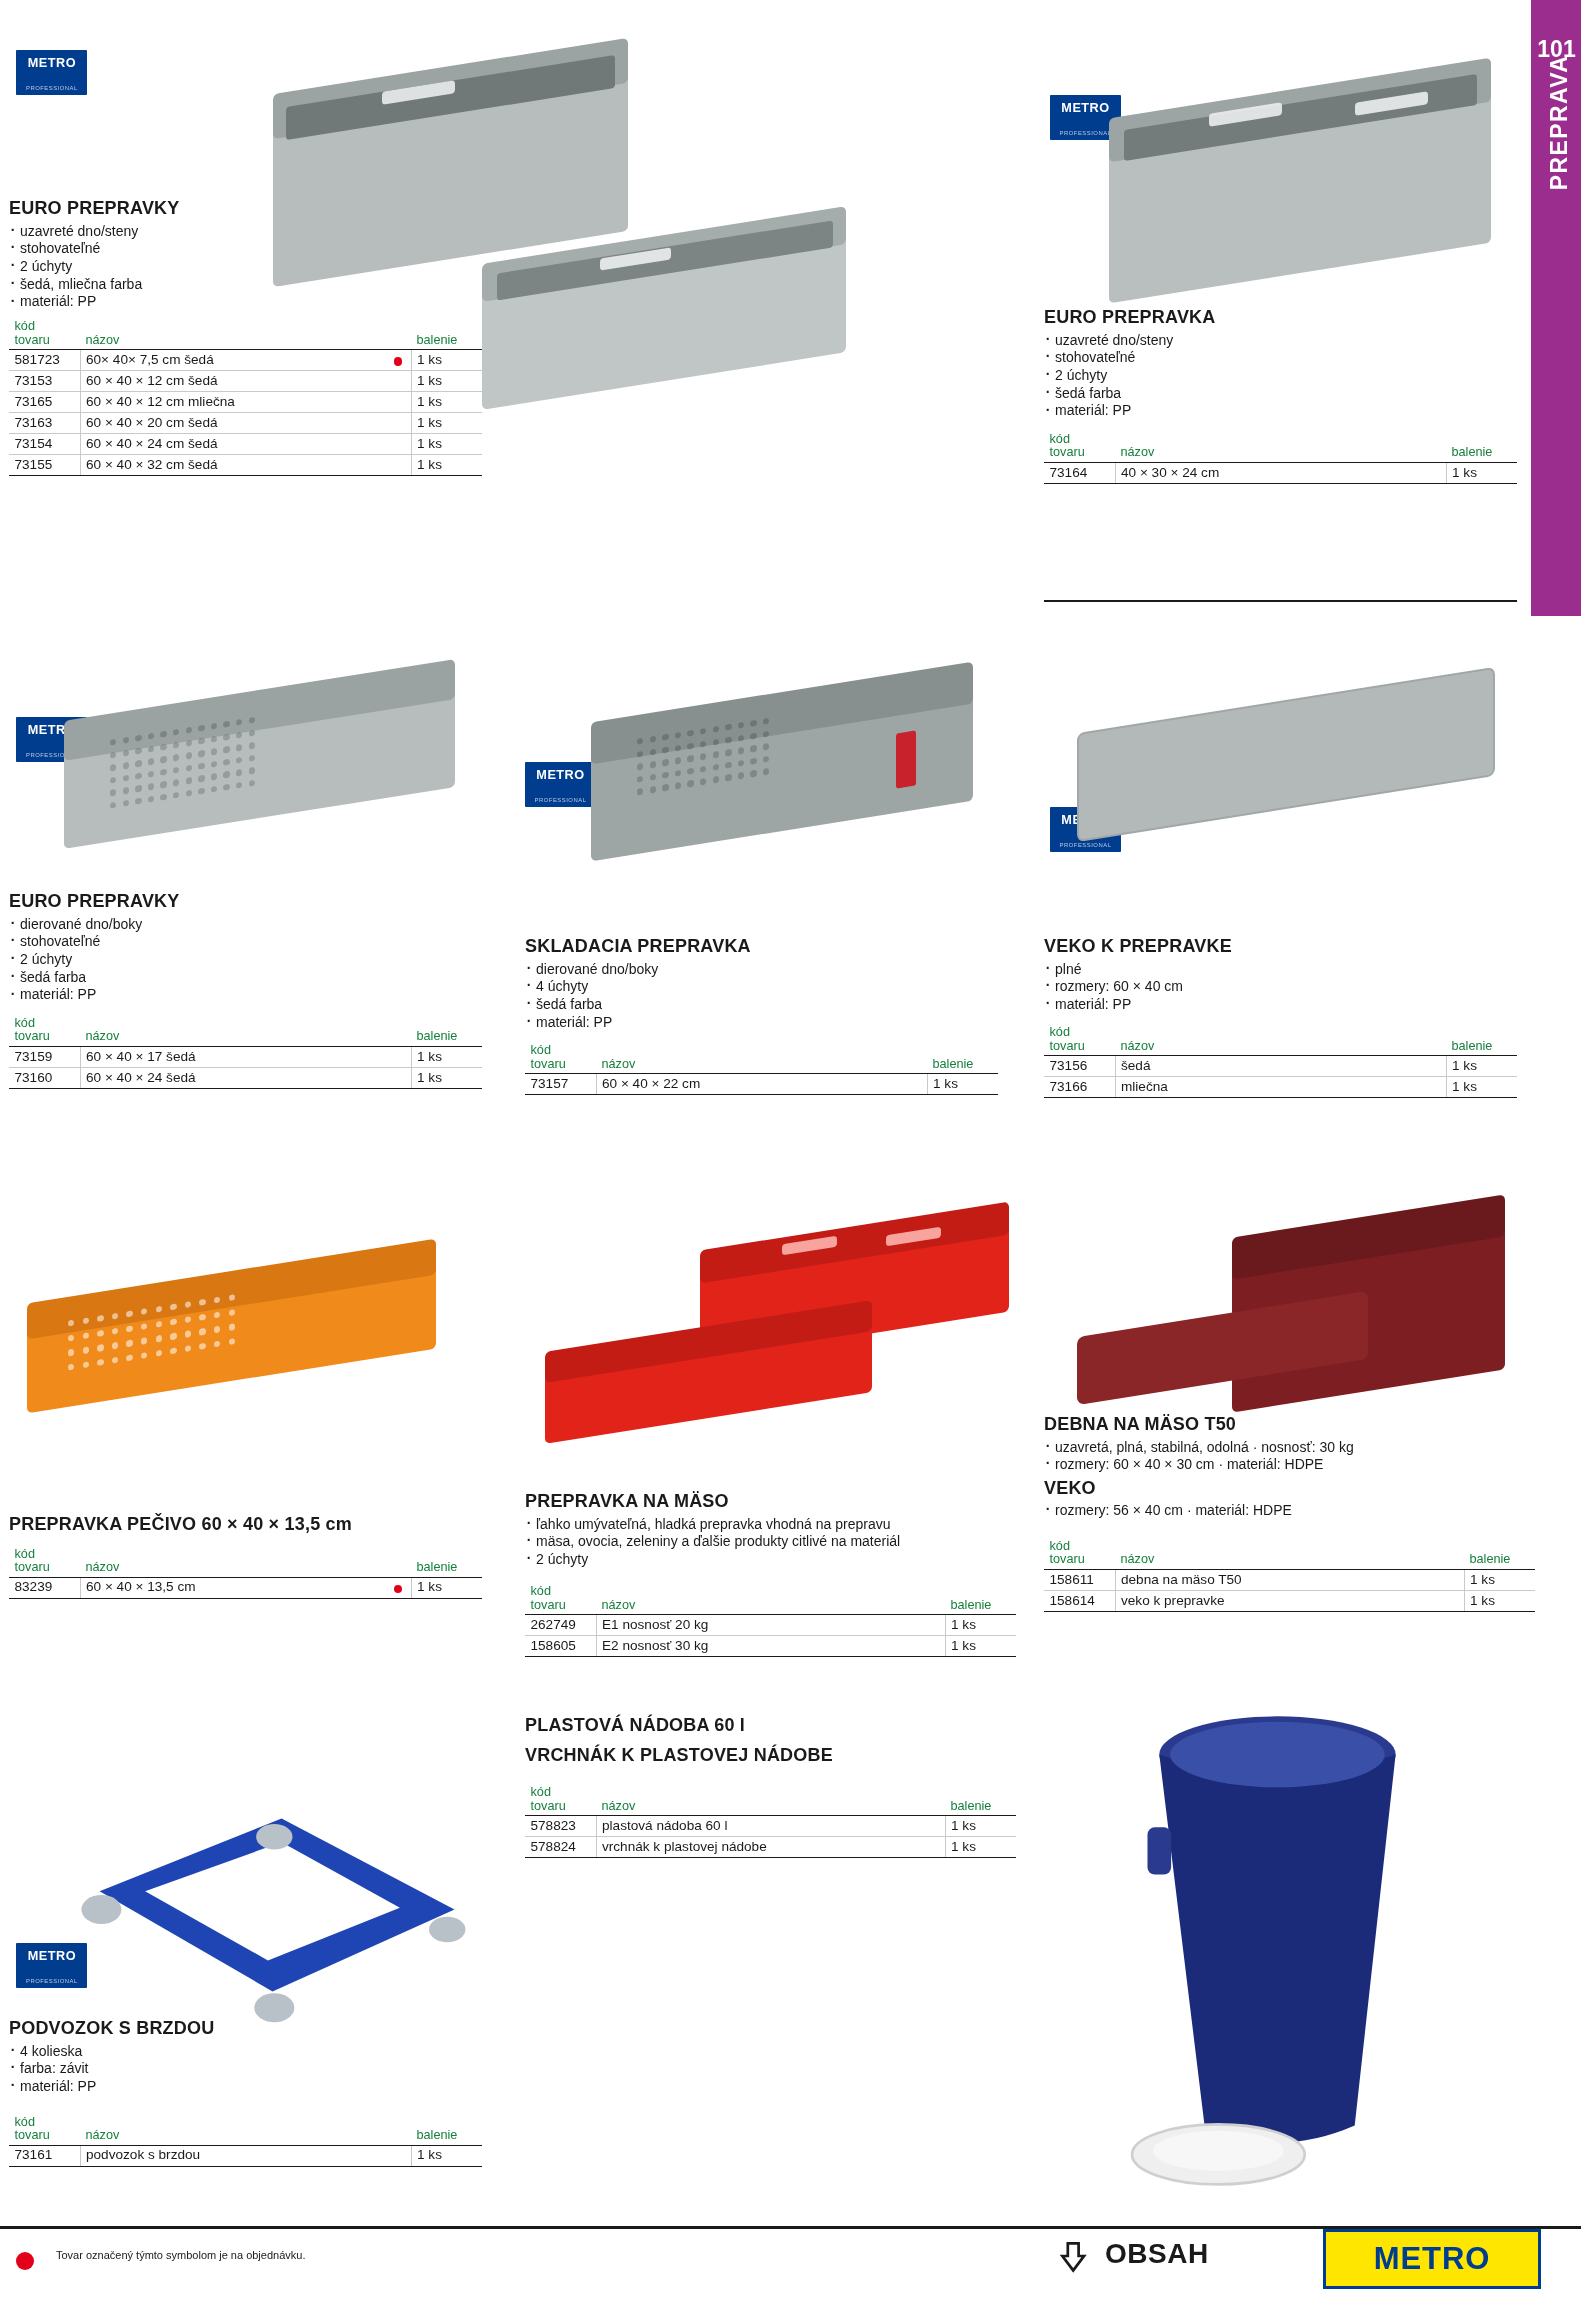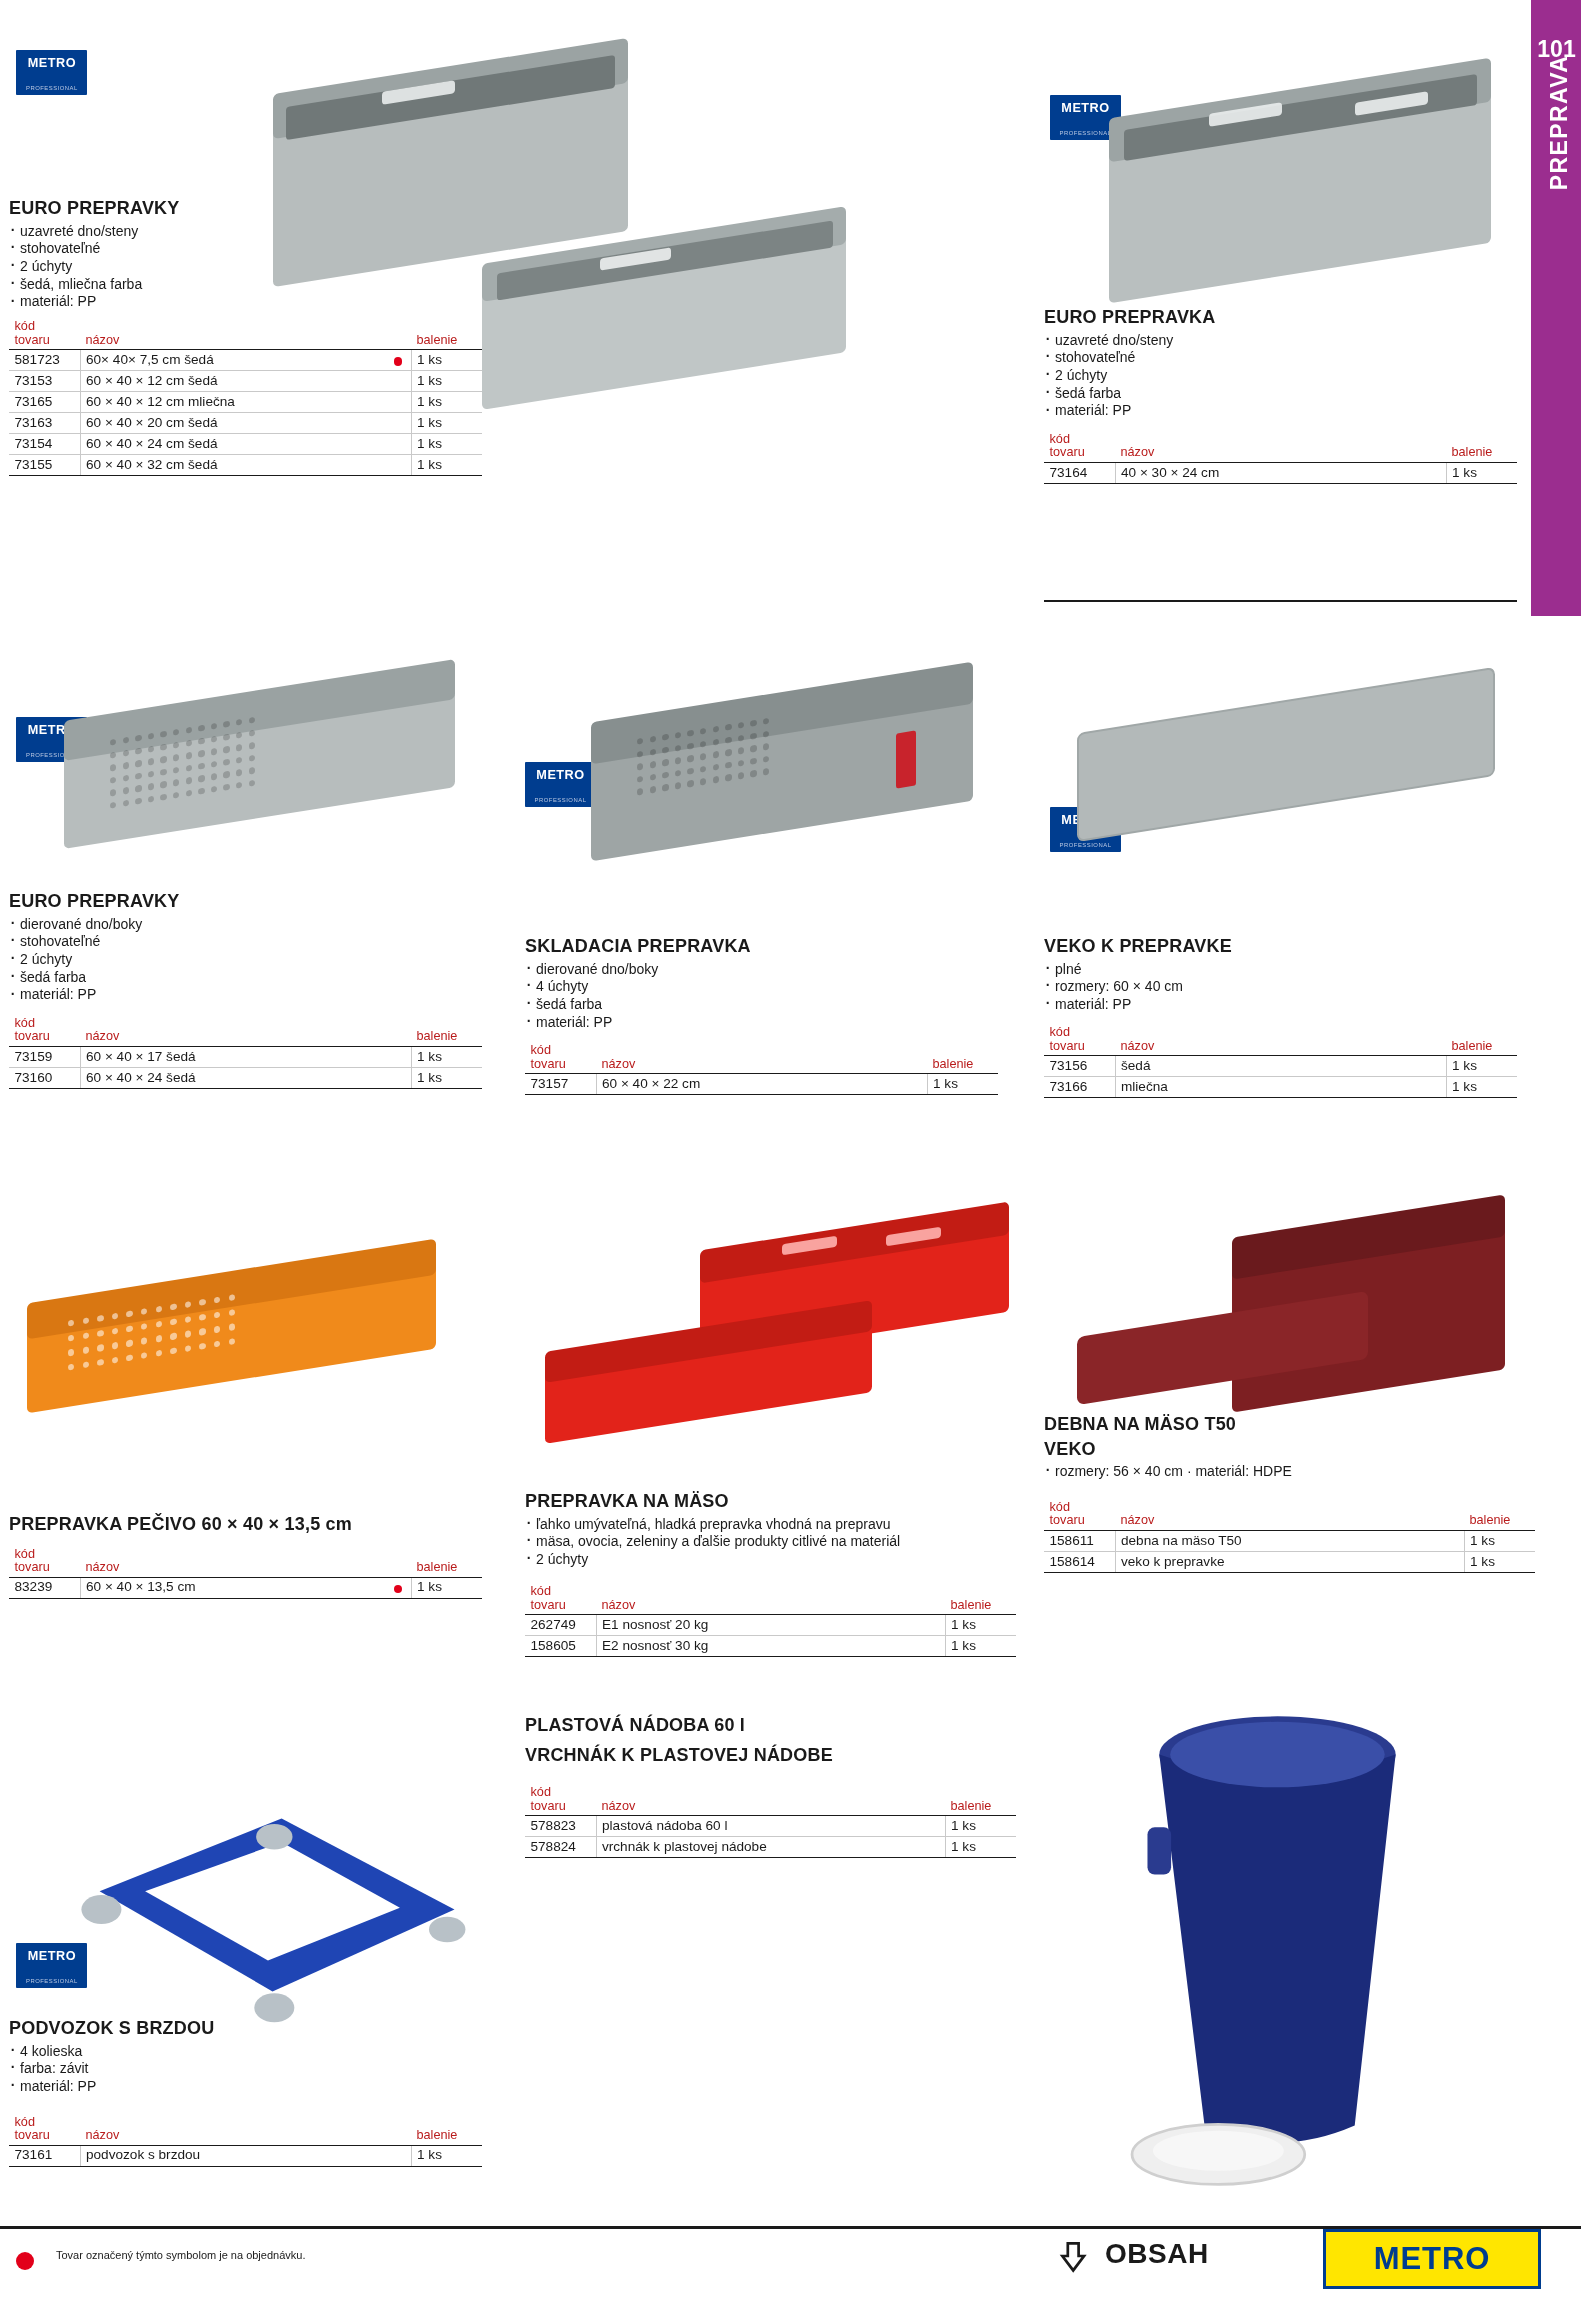--- a/index.html
+++ b/index.html
@@ -84,21 +84,21 @@
   }
 
   
   table.prod {
     border-collapse: collapse;
     font-size: 13.6px;
     width: 100%;
   }
   table.prod th {
     font-weight: normal;
-    color: #b91c1c;
+    color: #15803d;
     font-size: 12.7px;
     text-align: left;
     vertical-align: bottom;
     padding: 0 5.5px 1.8px 5.5px;
     line-height: 13.6px;
     border-bottom: 1.4px solid #1a1a1a;
   }
   table.prod td {
     padding: 1.8px 5.5px;
     border-bottom: 0.7px solid #c9c9c9;
@@ -660,20 +660,24 @@
           <td class="c-code">158605</td>
           <td class="c-name">E2 nosnosť 30 kg</td>
           <td class="c-pack">1 ks</td>
         </tr>
     </tbody>
   </table>
 </div>
 
 <div class="blk" style="left:1044px; top:1414px; width:491px;">
   <h3 class="title">DEBNA NA MÄSO T50</h3>
+  <ul class="feat">
+    <li>uzavretá, plná, stabilná, odolná · nosnosť: 30 kg</li>
+    <li>rozmery: 60 × 40 × 30 cm · materiál: HDPE</li>
+  </ul>
   <h3 class="title" style="margin-top:3.6px;">VEKO</h3>
   <ul class="feat">
     <li>rozmery: 56 × 40 cm · materiál: HDPE</li>
   </ul>
   <table class="prod" style="margin-top:20px;">
     <thead>
       <tr>
         <th class="c-code"><span>kód</span><br><span>tovaru</span></th>
         <th class="c-name">názov</th>
         <th class="c-pack">balenie</th>

